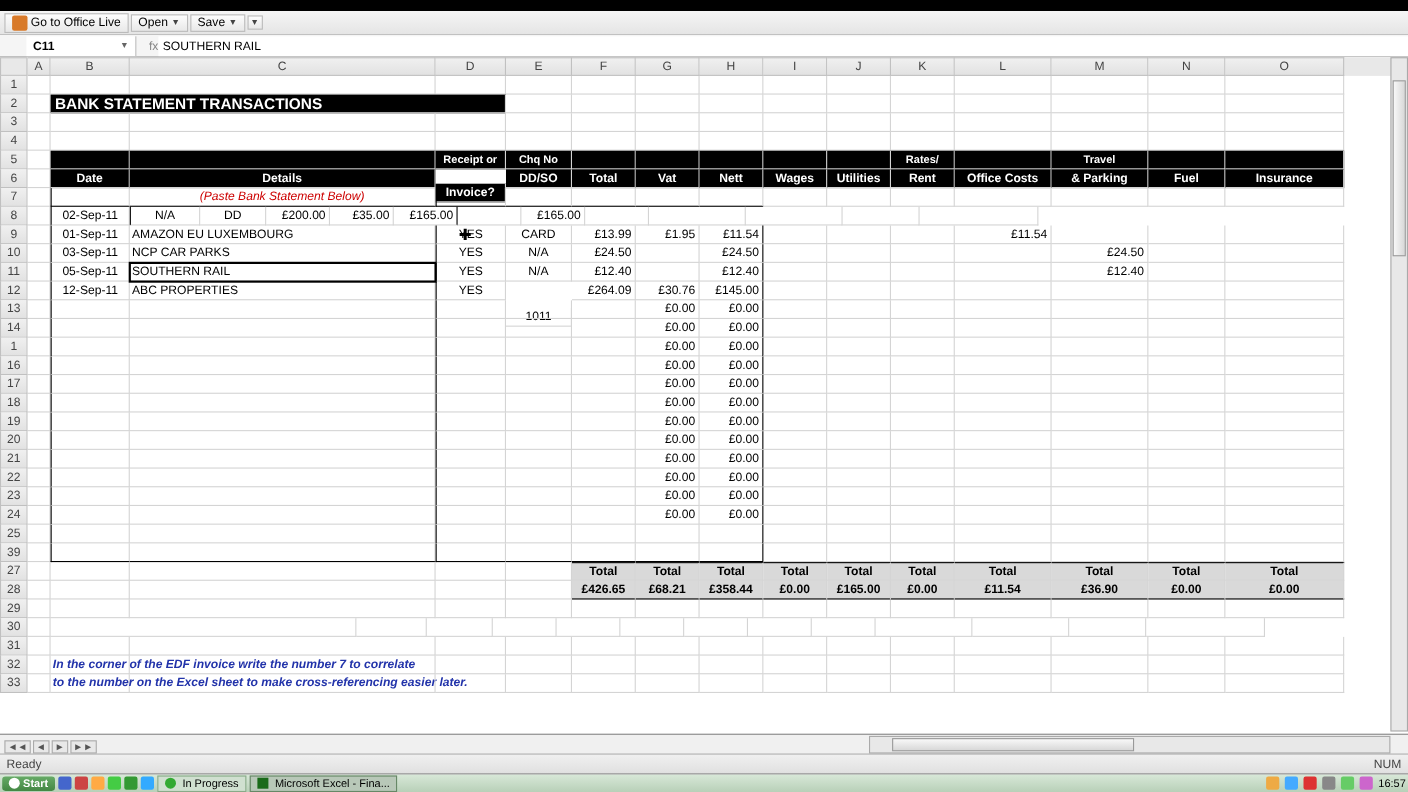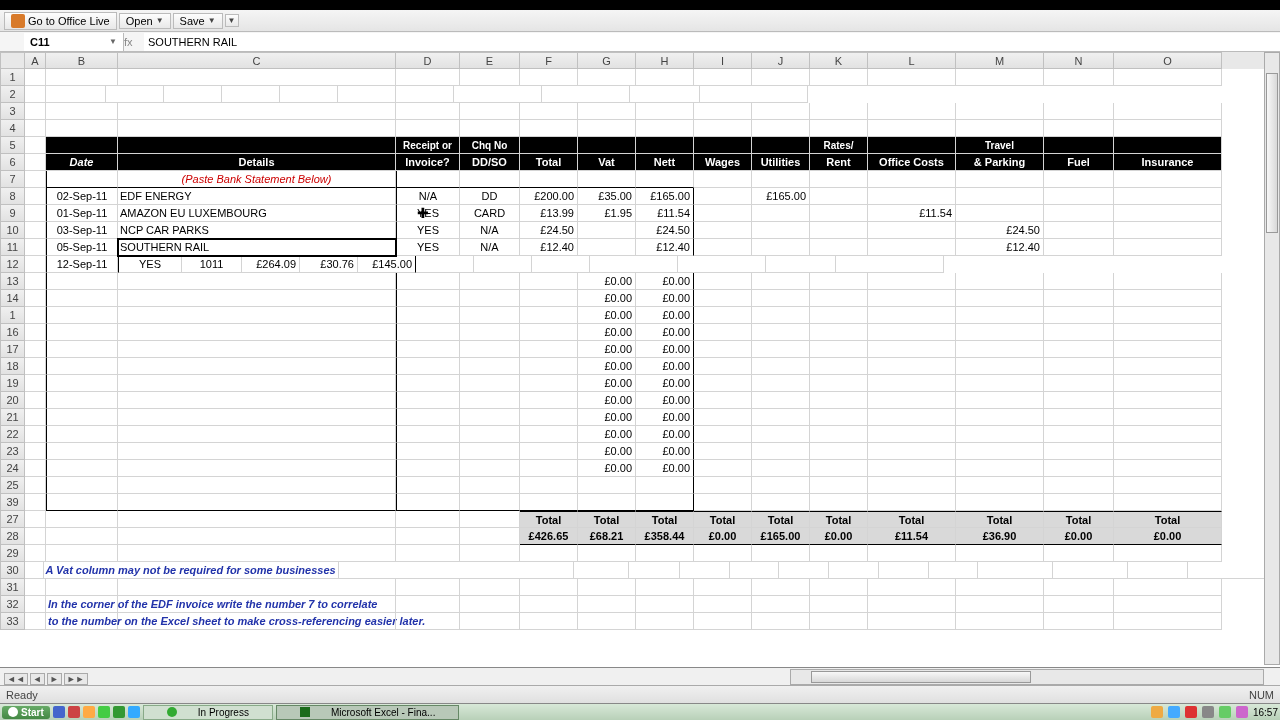--- a/index.html
+++ b/index.html
@@ -5,21 +5,21 @@
 * { margin: 0; padding: 0; box-sizing: border-box; }
 body { font-family: Arial, sans-serif; font-size: 11px; background: #fff; overflow: hidden; width: 1280px; height: 720px; position: relative; }
 .top-black { background: #000; height: 10px; width: 100%; }
 .toolbar { background: linear-gradient(#f5f5f5, #e5e5e5); border-bottom: 1px solid #bbb; height: 22px; display: flex; align-items: center; padding: 0 4px; gap: 2px; }
 .toolbar-btn { background: linear-gradient(#fdfdfd,#e8e8e8); border: 1px solid #bbb; padding: 1px 6px; font-size: 11px; display: flex; align-items: center; gap: 3px; cursor: pointer; }
 .toolbar-btn .tri { font-size: 8px; color: #444; }
 .icon-office { width: 14px; height: 14px; display: inline-block; background: #d87a2a; border-radius: 2px; position: relative; }
 .formula-bar { display: flex; align-items: center; border-bottom: 1px solid #bbb; height: 20px; background: #f5f5f5; }
 .name-box { width: 100px; border-right: 1px solid #bbb; display: flex; align-items: center; padding: 0 6px; justify-content: space-between; font-weight: bold; background: #fff; margin-left: 24px; height: 18px; }
 .name-box .tri { font-size: 8px; color: #666; }
-.fx { width: 20px; text-align: left; color: #888; }
+.fx { width: 20px; text-align: right; color: #888; }
 .formula-val { flex: 1; padding: 0 4px; background: #fff; height: 18px; display: flex; align-items: center; }
 .grid-wrap { position: relative; background: #fff; }
 .corner { width: 25px; height: 17px; background: #e8e8e8; border: 1px solid #c0c0c0; position: absolute; left: 0; top: 0; }
 .col-headers { display: flex; margin-left: 25px; background: #e8e8e8; }
 .col-h { border: 1px solid #c0c0c0; border-left: none; height: 17px; display: flex; align-items: center; justify-content: center; color: #444; font-size: 11px; background: linear-gradient(#f0f0f0,#e2e2e2); }
 .row-headers { position: absolute; left: 0; top: 17px; }
 .row-h { width: 25px; height: 17px; border: 1px solid #c0c0c0; border-top: none; display: flex; align-items: center; justify-content: center; background: linear-gradient(#f0f0f0,#e2e2e2); font-size: 11px; color: #444; }
 .cells { position: relative; margin-left: 25px; }
 .cell-row { display: flex; height: 17px; }
 .cell { border-right: 1px solid #d4d4d4; border-bottom: 1px solid #d4d4d4; height: 17px; display: flex; align-items: center; padding: 0 2px; overflow: visible; white-space: nowrap; font-size: 11px; }
@@ -41,21 +41,21 @@
 .tab-nav span { font-size: 9px; color: #555; cursor: pointer; border: 1px solid #aaa; padding: 0 2px; background: #e8e8e8; }
 .sheet-tab { border: 1px solid #888; border-bottom: none; padding: 1px 10px; background: #e0e0e0; margin-left: -1px; position: relative; clip-path: polygon(8px 0, 100% 0, calc(100% - 8px) 100%, 0 100%); }
 .sheet-tab.active { background: #fff; font-weight: bold; z-index: 2; }
 .hscroll { position: absolute; bottom: 0; right: 16px; left: 790px; height: 16px; background: #e8e8e8; border: 1px solid #aaa; display: flex; align-items: center; }
 .hscroll .thumb { width: 220px; height: 12px; background: linear-gradient(#f8f8f8,#d8d8d8); border: 1px solid #999; margin-left: 20px; }
 .vscroll { position: absolute; right: 0; top: 52px; width: 16px; bottom: 55px; background: #e8e8e8; border: 1px solid #aaa; }
 .vscroll .thumb { height: 160px; width: 12px; background: linear-gradient(to right,#f8f8f8,#d8d8d8); border: 1px solid #999; margin: 20px auto; }
 .status-bar { position: absolute; bottom: 17px; left: 0; right: 0; height: 18px; background: linear-gradient(#f0f0f0,#e0e0e0); border-top: 1px solid #aaa; display: flex; align-items: center; padding: 0 6px; justify-content: space-between; font-size: 11px; color: #444; }
 .taskbar { position: absolute; bottom: 0; left: 0; right: 0; height: 17px; background: linear-gradient(#d8e8d8,#b8d0b8); display: flex; align-items: center; font-size: 10px; padding: 0 2px; gap: 3px; border-top: 1px solid #888; }
 .start-btn { background: linear-gradient(#6a6,#484); color: #fff; padding: 1px 6px; border-radius: 3px; font-weight: bold; display: flex; align-items: center; gap: 3px; }
-.task-item { border: 1px solid #8a8; padding: 0 23px; background: #d0e0d0; display: flex; align-items: center; gap: 21px; height: 15px; justify-content: center; }
+.task-item { border: 1px solid #8a8; padding: 0 6px; background: #d0e0d0; display: flex; align-items: center; gap: 6px; height: 15px; justify-content: center; }
 .task-item.active { background: #b8c8b8; border-color: #686; }
 .tray { margin-left: auto; display: flex; align-items: center; gap: 5px; font-size: 10px; }
 .tray-icon { width: 12px; height: 12px; border-radius: 2px; }
 .cursor-cross { position: absolute; top: 205px; left: 417px; z-index: 100; pointer-events: none; font-size: 14px; color: #000; }
 </style>
 </head>
 <body>
 
 <div class="top-black"></div>
 
@@ -155,20 +155,21 @@
         <div class="cell " style="width: 58px;"></div>
         <div class="cell " style="width: 58px;"></div>
         <div class="cell " style="width: 58px;"></div>
         <div class="cell " style="width: 88px;"></div>
         <div class="cell " style="width: 88px;"></div>
         <div class="cell " style="width: 70px;"></div>
         <div class="cell " style="width: 108px;"></div>
       </div>
       <div class="cell-row">
         <div class="cell " style="width: 21px;"></div>
+        <div class="cell title-cell" style="width: 414px;">BANK STATEMENT TRANSACTIONS</div>
         <div class="cell " style="width: 60px;"></div>
         <div class="cell " style="width: 58px;"></div>
         <div class="cell " style="width: 58px;"></div>
         <div class="cell " style="width: 58px;"></div>
         <div class="cell " style="width: 58px;"></div>
         <div class="cell " style="width: 58px;"></div>
         <div class="cell " style="width: 58px;"></div>
         <div class="cell " style="width: 88px;"></div>
         <div class="cell " style="width: 88px;"></div>
         <div class="cell " style="width: 70px;"></div>
@@ -220,23 +221,23 @@
         <div class="cell black-hdr black-hdr-multi center" style="width: 58px;"></div>
         <div class="cell black-hdr black-hdr-multi center" style="width: 58px;"></div>
         <div class="cell black-hdr black-hdr-multi center" style="width: 58px;">Rates/</div>
         <div class="cell black-hdr black-hdr-multi center" style="width: 88px;"></div>
         <div class="cell black-hdr black-hdr-multi center" style="width: 88px;">Travel</div>
         <div class="cell black-hdr black-hdr-multi center" style="width: 70px;"></div>
         <div class="cell black-hdr black-hdr-multi center" style="width: 108px;"></div>
       </div>
       <div class="cell-row">
         <div class="cell " style="width: 21px;"></div>
-        <div class="cell black-hdr center" style="width: 72px; font-style: italic;">Date</div>
+        <div class="cell black-hdr center" style="width: 72px;">Date</div>
         <div class="cell black-hdr center" style="width: 278px;">Details</div>
-        <div class="cell black-hdr center" style="width: 64px;">Invoice?</div>
+        <div class="cell black-hdr center" style="width: 64px; margin-top: 13px;">Invoice?</div>
         <div class="cell black-hdr center" style="width: 60px;">DD/SO</div>
         <div class="cell black-hdr center" style="width: 58px;">Total</div>
         <div class="cell black-hdr center" style="width: 58px;">Vat</div>
         <div class="cell black-hdr center" style="width: 58px;">Nett</div>
         <div class="cell black-hdr center" style="width: 58px;">Wages</div>
         <div class="cell black-hdr center" style="width: 58px;">Utilities</div>
         <div class="cell black-hdr center" style="width: 58px;">Rent</div>
         <div class="cell black-hdr center" style="width: 88px;">Office Costs</div>
         <div class="cell black-hdr center" style="width: 88px;">&amp; Parking</div>
         <div class="cell black-hdr center" style="width: 70px;">Fuel</div>
@@ -255,21 +256,20 @@
         <div class="cell " style="width: 58px;"></div>
         <div class="cell " style="width: 58px;"></div>
         <div class="cell " style="width: 88px;"></div>
         <div class="cell " style="width: 88px;"></div>
         <div class="cell " style="width: 70px;"></div>
         <div class="cell " style="width: 108px;"></div>
       </div>
       <div class="cell-row">
         <div class="cell " style="width: 21px;"></div>
         <div class="cell bl center" style="width: 72px;">02-Sep-11</div>
-        <div class="cell " style="width: 278px;">EDF ENERGY</div>
         <div class="cell bl center" style="width: 64px;">N/A</div>
         <div class="cell center" style="width: 60px;">DD</div>
         <div class="cell right" style="width: 58px;">£200.00</div>
         <div class="cell right" style="width: 58px;">£35.00</div>
         <div class="cell br right" style="width: 58px;">£165.00</div>
         <div class="cell right" style="width: 58px;"></div>
         <div class="cell right" style="width: 58px;">£165.00</div>
         <div class="cell right" style="width: 58px;"></div>
         <div class="cell right" style="width: 88px;"></div>
         <div class="cell right" style="width: 88px;"></div>
@@ -323,22 +323,23 @@
         <div class="cell right" style="width: 58px;"></div>
         <div class="cell right" style="width: 58px;"></div>
         <div class="cell right" style="width: 88px;"></div>
         <div class="cell right" style="width: 88px;">£12.40</div>
         <div class="cell right" style="width: 70px;"></div>
         <div class="cell right" style="width: 108px;"></div>
       </div>
       <div class="cell-row">
         <div class="cell " style="width: 21px;"></div>
         <div class="cell bl center" style="width: 72px;">12-Sep-11</div>
+        <div class="cell " style="width: 278px;">ABC PROPERTIES</div>
         <div class="cell bl center" style="width: 64px;">YES</div>
-        <div class="cell center" style="width: 60px;">1011</div>
+        <div class="cell center" style="width: 60px; margin-top: 24px;">1011</div>
         <div class="cell right" style="width: 58px;">£264.09</div>
         <div class="cell right" style="width: 58px;">£30.76</div>
         <div class="cell br right" style="width: 58px;">£145.00</div>
         <div class="cell right" style="width: 58px;"></div>
         <div class="cell right" style="width: 58px;"></div>
         <div class="cell right" style="width: 58px;"></div>
         <div class="cell right" style="width: 88px;"></div>
         <div class="cell right" style="width: 88px;"></div>
         <div class="cell right" style="width: 70px;"></div>
         <div class="cell right" style="width: 108px;"></div>
@@ -627,21 +628,20 @@
         <div class="cell " style="width: 58px;"></div>
         <div class="cell " style="width: 58px;"></div>
         <div class="cell " style="width: 58px;"></div>
         <div class="cell " style="width: 88px;"></div>
         <div class="cell " style="width: 88px;"></div>
         <div class="cell " style="width: 70px;"></div>
         <div class="cell " style="width: 108px;"></div>
       </div>
       <div class="cell-row">
         <div class="cell " style="width: 21px;"></div>
-        <div class="cell blue-italic" style="width: auto; overflow: visible;">A Vat column may not be required for some businesses</div>
         <div class="cell " style="width: 278px;"></div>
         <div class="cell " style="width: 64px;"></div>
         <div class="cell " style="width: 60px;"></div>
         <div class="cell " style="width: 58px;"></div>
         <div class="cell " style="width: 58px;"></div>
         <div class="cell " style="width: 58px;"></div>
         <div class="cell " style="width: 58px;"></div>
         <div class="cell " style="width: 58px;"></div>
         <div class="cell " style="width: 58px;"></div>
         <div class="cell " style="width: 88px;"></div>

